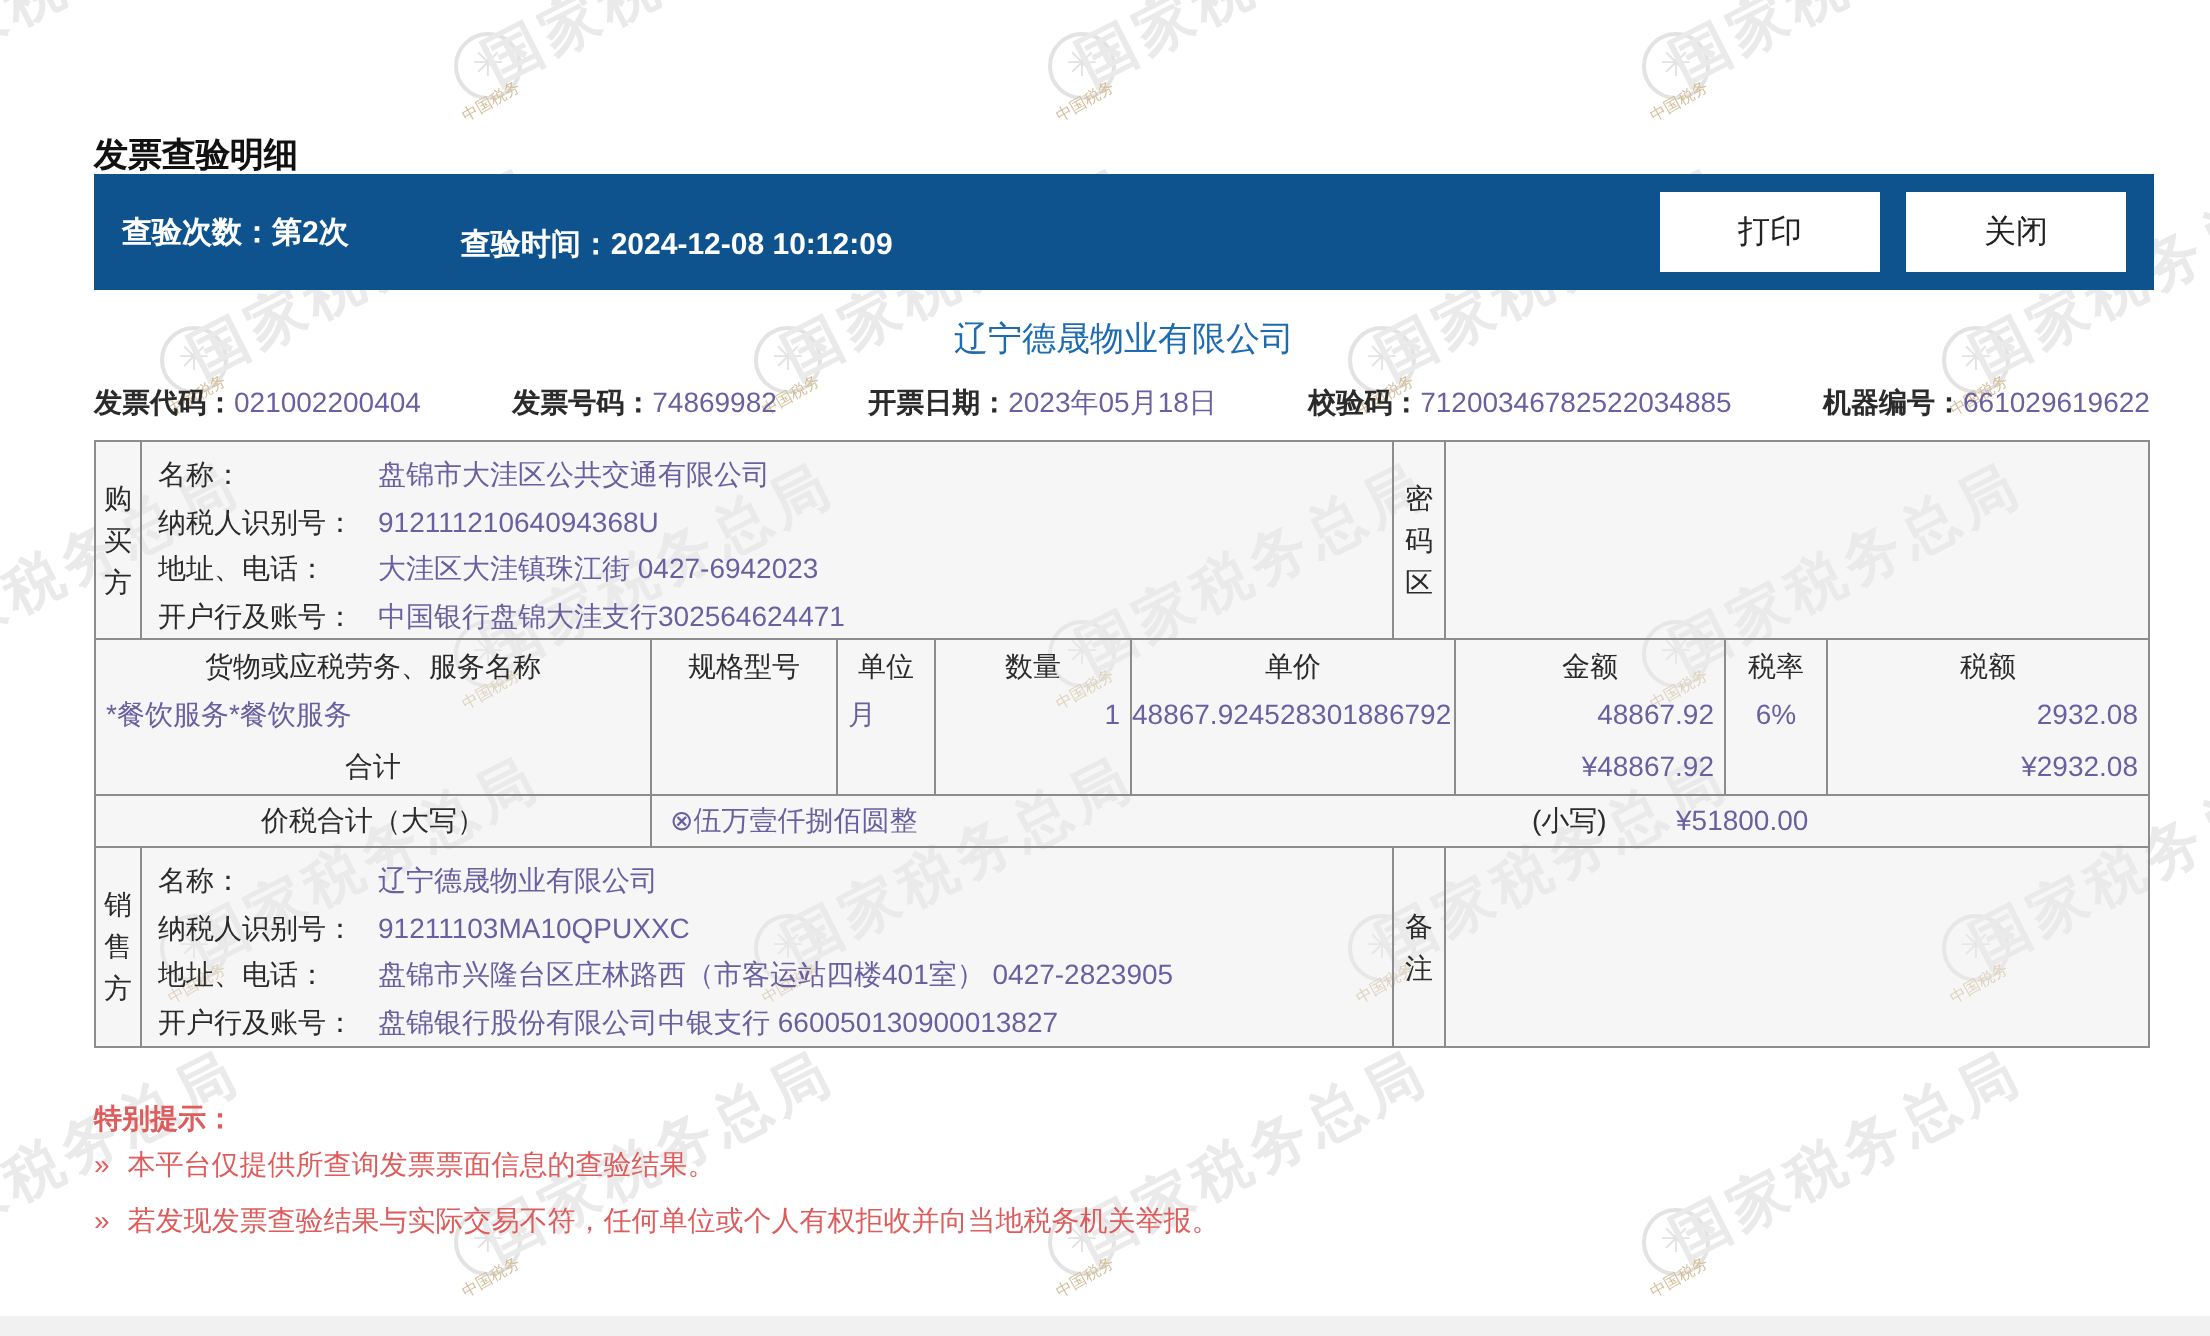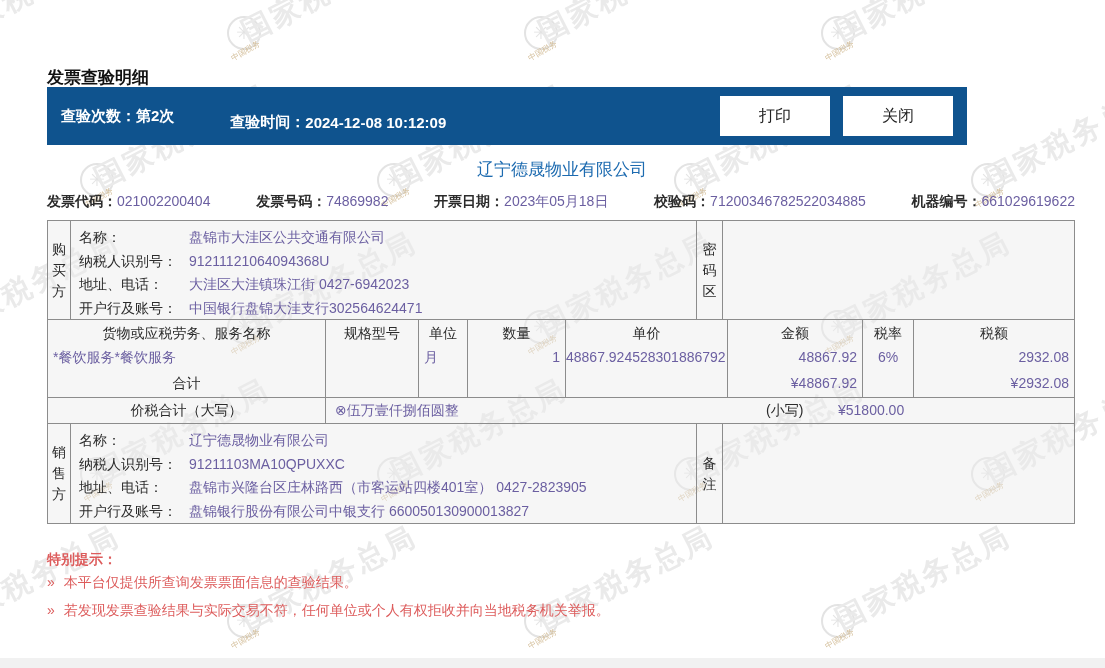--- a/index.html
+++ b/index.html
@@ -22,21 +22,21 @@
            white-space:nowrap;transform:rotate(-27deg);transform-origin:left bottom;font-weight:bold;}
   .wm-emblem{position:absolute;left:0;top:34px;width:34px;height:34px;border:2px solid #e3e3e3;
              border-radius:50%;color:#e3e3e3;font-size:19px;line-height:30px;text-align:center;}
   .wm-seal{position:absolute;left:2px;top:72px;font-size:8px;color:#d4bf9b;white-space:nowrap;
            transform:rotate(-30deg);transform-origin:left top;}
 
   .content{position:absolute;inset:0;z-index:1;}
 
   
   .h1{position:absolute;left:47px;top:66px;font-size:17px;font-weight:bold;color:#111;}
-  .bar{position:absolute;left:47px;top:87px;width:920px;height:58px;background:var(--bar-blue);
+  .bar{position:absolute;left:47px;top:87px;width:1030px;height:58px;background:var(--bar-blue);
        display:flex;align-items:center;padding:0 14px;}
   .bar .grp{display:flex;align-items:center;color:#fff;font-size:15px;font-weight:bold;white-space:nowrap;}
   .bar .grp + .grp{margin-left:56px;margin-top:13px;}
   .bar .btns{margin-left:auto;display:flex;gap:13px;}
   .bar button{width:110px;height:40px;background:#fff;border:none;font-size:16px;color:#222;
               font-family:inherit;cursor:pointer;}
 
   
   .inv-title{position:absolute;left:47px;top:158px;width:1030px;text-align:center;
              font-size:17px;color:var(--title-blue);}

